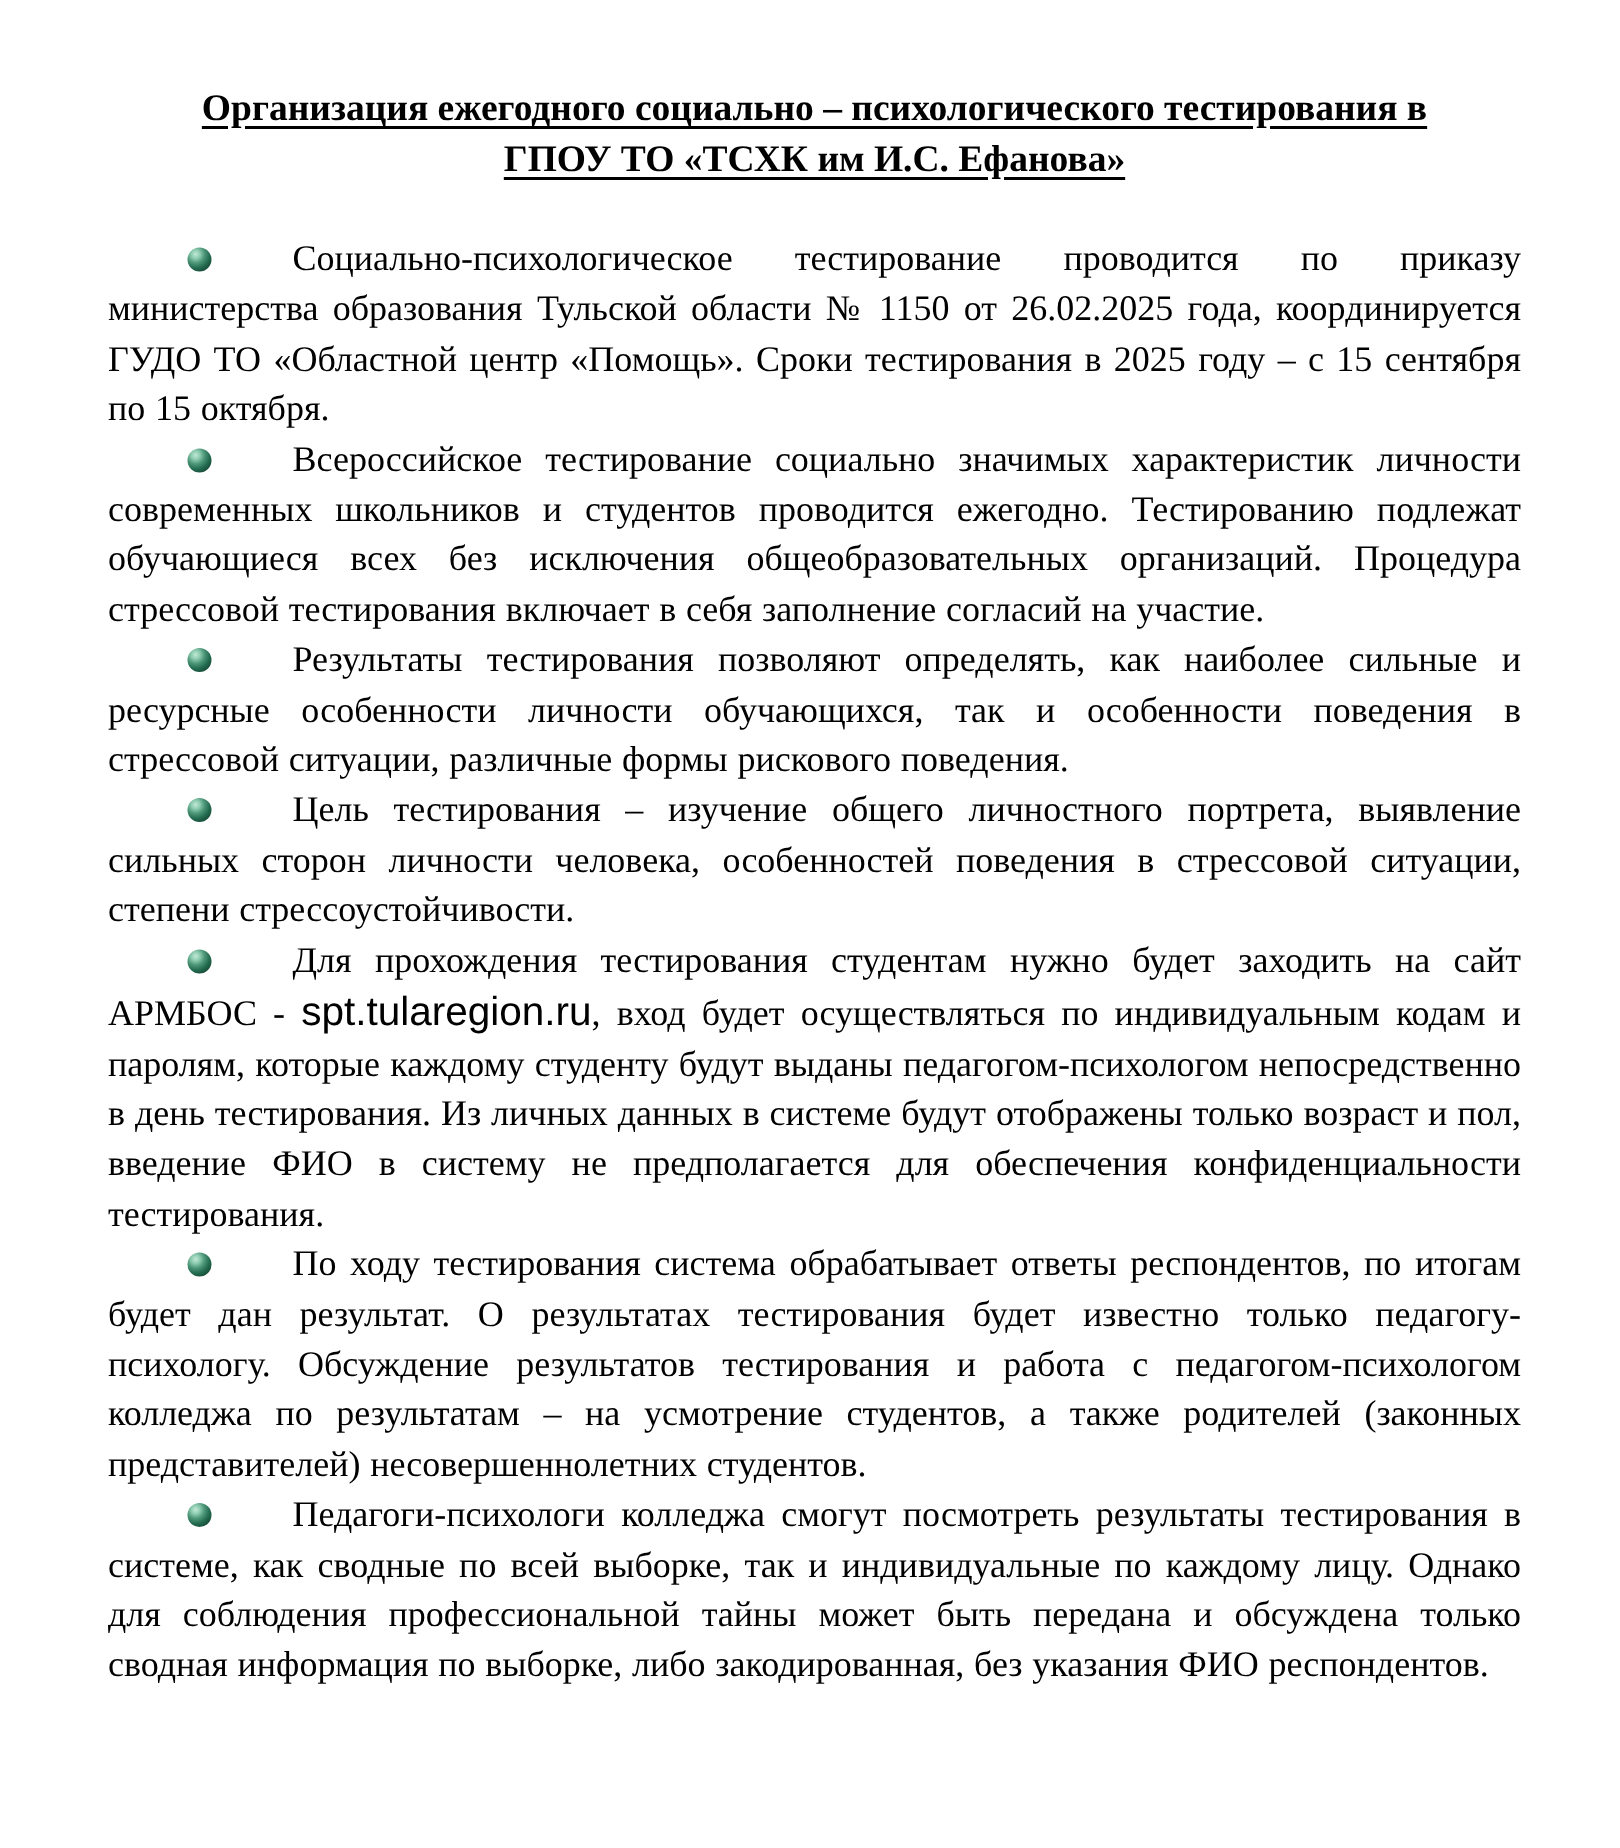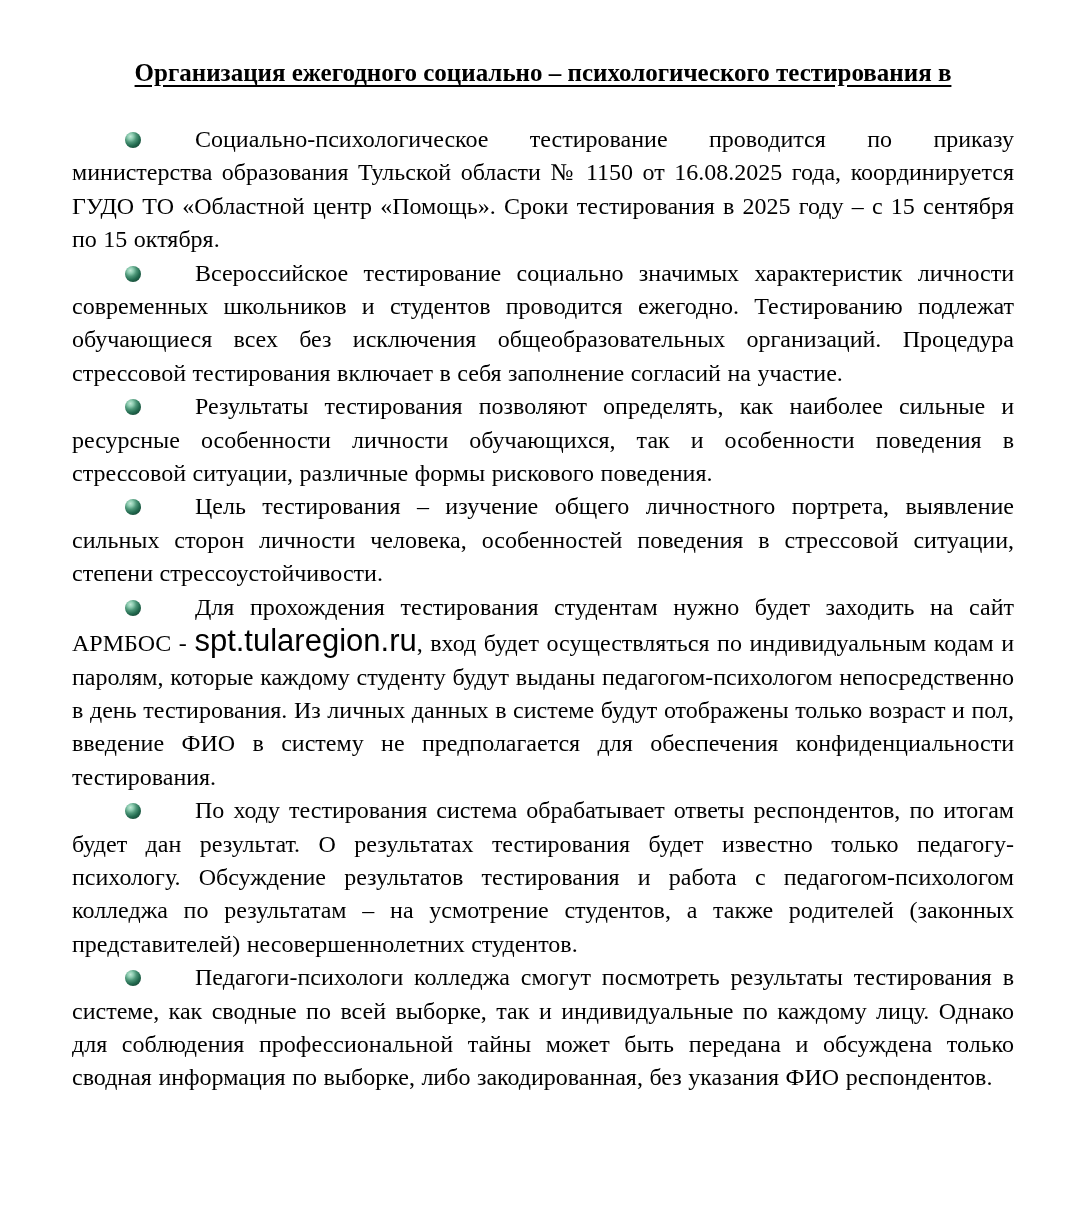--- a/index.html
+++ b/index.html
@@ -45,33 +45,34 @@
     width: 16px;
     height: 16px;
     border-radius: 50%;
     background: radial-gradient(circle at 34% 28%,
       #c2e8d6 0%, #8fcdb2 18%, #4d9678 38%, #236b50 60%, #0d2d20 100%);
     margin: 0 54px 0 53px;
     vertical-align: -1px;
   }
   .sans {
     font-family: "Liberation Sans", "DejaVu Sans", sans-serif;
-    font-size: 31px;
+    font-size: 27px;
   }
 </style>
 </head>
 <body>
 
 <div class="page">
 
   <h1 class="doc-title">
     <span class="title-line"><span class="u">Организация ежегодного социально – психологического тестирования в</span></span>
+    <span class="title-line"><span class="u">ГПОУ ТО «ТСХК им И.С. Ефанова»</span></span>
   </h1>
 
-  <p class="par"><span class="bullet"></span><span>Социально-психологическое тестирование проводится по приказу министерства образования Тульской области № 1150 от 16.08.2025 года, координируется ГУДО ТО «Областной центр «Помощь». Сроки тестирования в 2025 году – с 15 сентября по 15 октября.</span></p>
+  <p class="par"><span class="bullet"></span><span>Социально-психологическое тестирование проводится по приказу министерства образования Тульской области № 1150 от 26.02.2025 года, координируется ГУДО ТО «Областной центр «Помощь». Сроки тестирования в 2025 году – с 15 сентября по 15 октября.</span></p>
 
   <p class="par"><span class="bullet"></span><span>Всероссийское тестирование социально значимых характеристик личности современных школьников и студентов проводится ежегодно. Тестированию подлежат обучающиеся всех без исключения общеобразовательных организаций. Процедура стрессовой тестирования включает в себя заполнение согласий на участие.</span></p>
 
   <p class="par"><span class="bullet"></span><span>Результаты тестирования позволяют определять, как наиболее сильные и ресурсные особенности личности обучающихся, так и особенности поведения в стрессовой ситуации, различные формы рискового поведения.</span></p>
 
   <p class="par"><span class="bullet"></span><span>Цель тестирования – изучение общего личностного портрета, выявление сильных сторон личности человека, особенностей поведения в стрессовой ситуации, степени стрессоустойчивости.</span></p>
 
   <p class="par"><span class="bullet"></span><span>Для прохождения тестирования студентам нужно будет заходить на сайт АРМБОС - </span><span class="sans">spt.tularegion.ru</span><span>, вход будет осуществляться по индивидуальным кодам и паролям, которые каждому студенту будут выданы педагогом-психологом непосредственно в день тестирования. Из личных данных в системе будут отображены только возраст и пол, введение ФИО в систему не предполагается для обеспечения конфиденциальности тестирования.</span></p>
 
   <p class="par"><span class="bullet"></span><span>По ходу тестирования система обрабатывает ответы респондентов, по итогам будет дан результат. О результатах тестирования будет известно только педагогу-психологу. Обсуждение результатов тестирования и работа с педагогом-психологом колледжа по результатам – на усмотрение студентов, а также родителей (законных представителей) несовершеннолетних студентов.</span></p>

